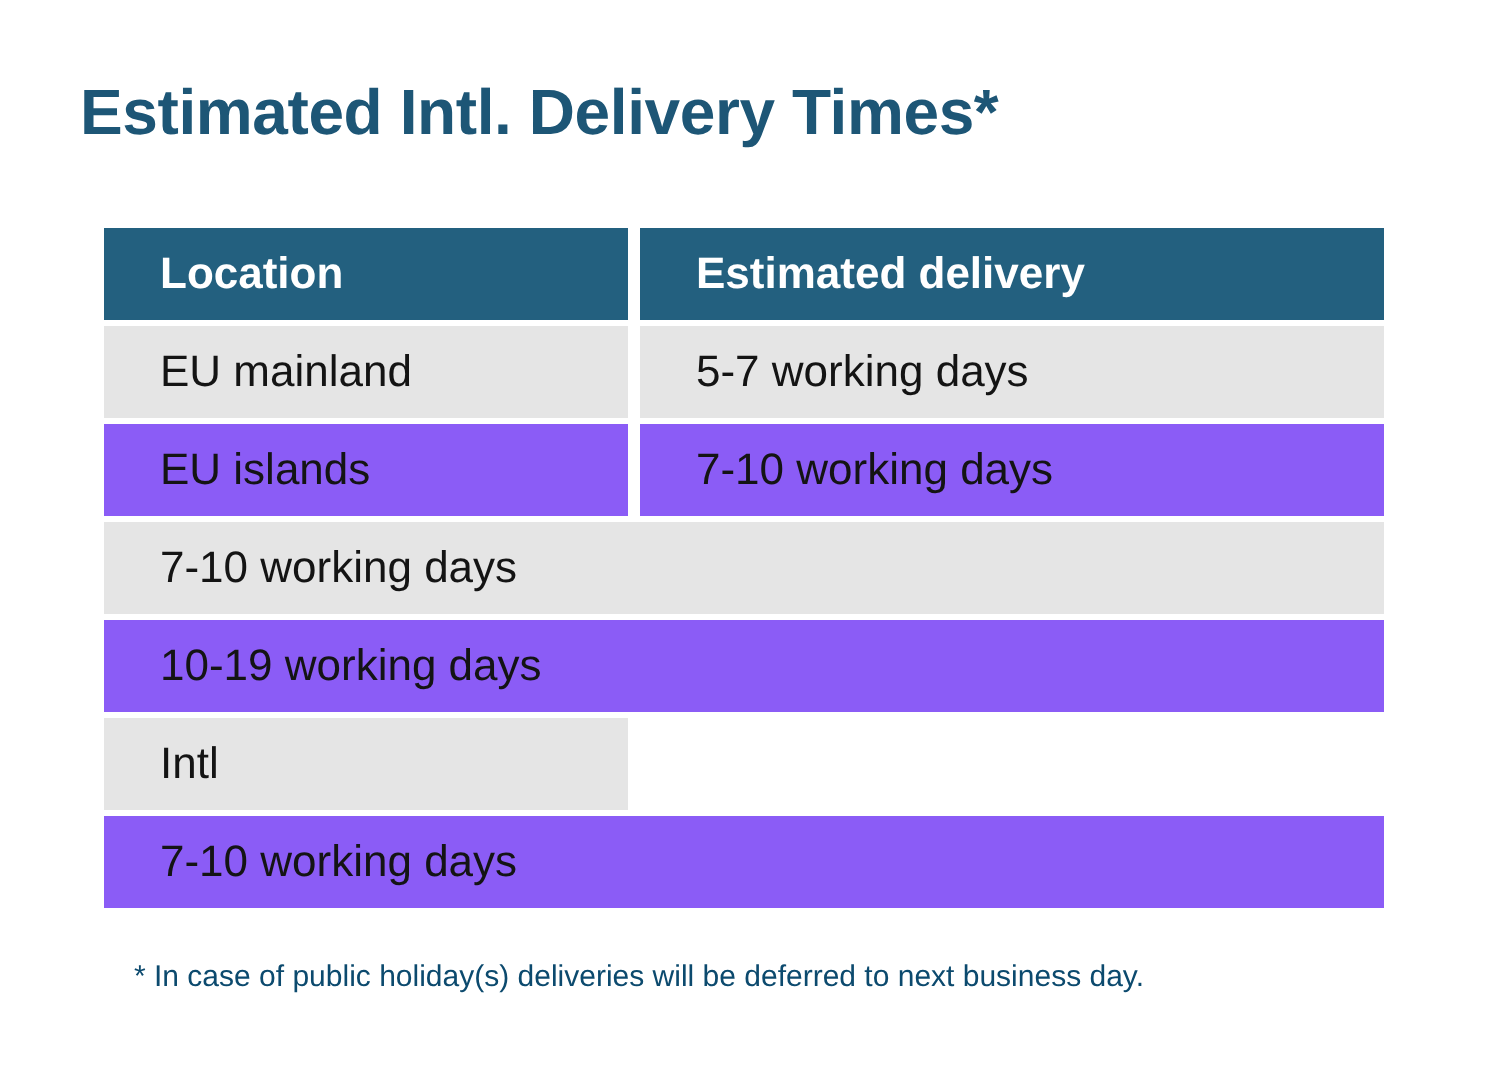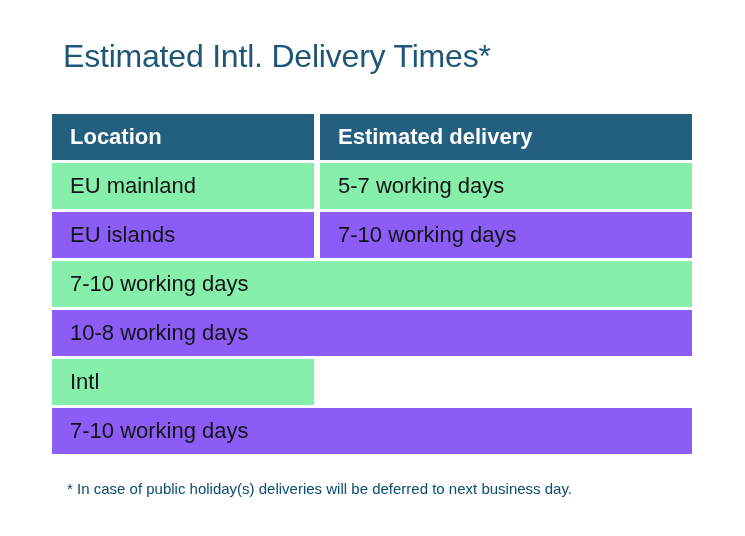--- a/index.html
+++ b/index.html
@@ -14,24 +14,24 @@
     overflow: hidden;
   }
   .page {
     position: relative;
     width: 745px;
     height: 536px;
     background: #ffffff;
   }
   .page-title {
     position: absolute;
-    left: 63px;
+    left: 40px;
     top: 38px;
     font-size: 32px;
-    font-weight: 400;
+    font-weight: 700;
     letter-spacing: -0.2px;
     color: #1d5676;
     white-space: nowrap;
   }
   .delivery-table {
     position: absolute;
     left: 52px;
     top: 114px;
     width: 640px;
     display: flex;
@@ -41,42 +41,42 @@
   .table-row {
     display: flex;
     column-gap: 6px;
     width: 100%;
   }
   .cell {
     box-sizing: border-box;
     display: flex;
     align-items: center;
     height: 46px;
-    padding-left: 18px;
+    padding-left: 28px;
     font-size: 22px;
     color: #141414;
     white-space: nowrap;
     overflow: hidden;
     text-align: center;
   }
   .cell-location {
     width: 262px;
     flex: none;
   }
   .cell-delivery {
     flex: 1 1 auto;
   }
   .header-row .cell {
     background: #23607f;
     color: #ffffff;
     font-weight: bold;
     font-size: 22px;
   }
   .body-row.row-odd .cell {
-    background: #86efac;
+    background: #e5e5e5;
   }
   .body-row.row-even .cell {
     background: #8b5cf6;
   }
   .footnote {
     position: absolute;
     left: 67px;
     top: 480px;
     font-size: 15px;
     color: #0c4a6e;
@@ -105,21 +105,21 @@
     <div class="table-row body-row row-even">
       <div class="cell cell-location">EU islands</div>
       <div class="cell cell-delivery">7-10 working days</div>
     </div>
 
     <div class="table-row body-row row-odd">
       <div class="cell cell-delivery">7-10 working days</div>
     </div>
 
     <div class="table-row body-row row-even">
-      <div class="cell cell-delivery">10-8 working days</div>
+      <div class="cell cell-delivery">10-19 working days</div>
     </div>
 
     <div class="table-row body-row row-odd">
       <div class="cell cell-location">Intl</div>
     </div>
 
     <div class="table-row body-row row-even">
       <div class="cell cell-delivery">7-10 working days</div>
     </div>
 

